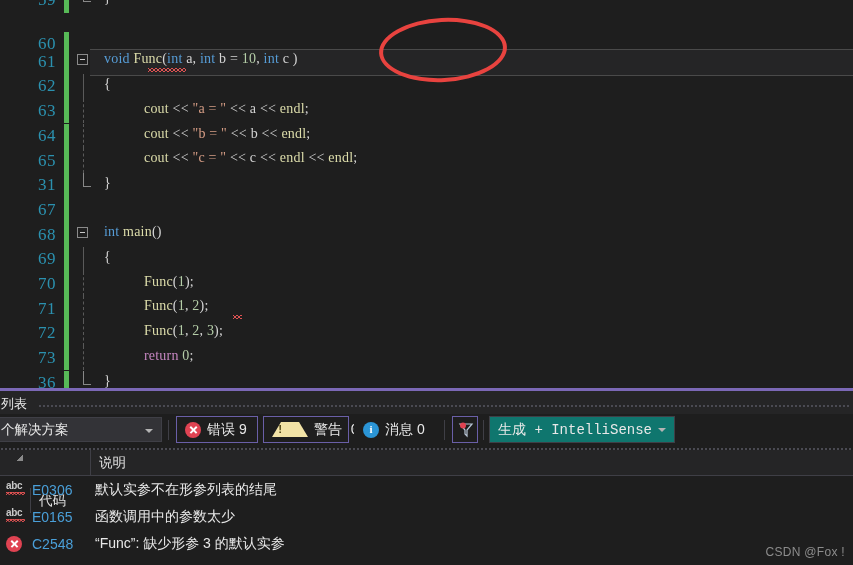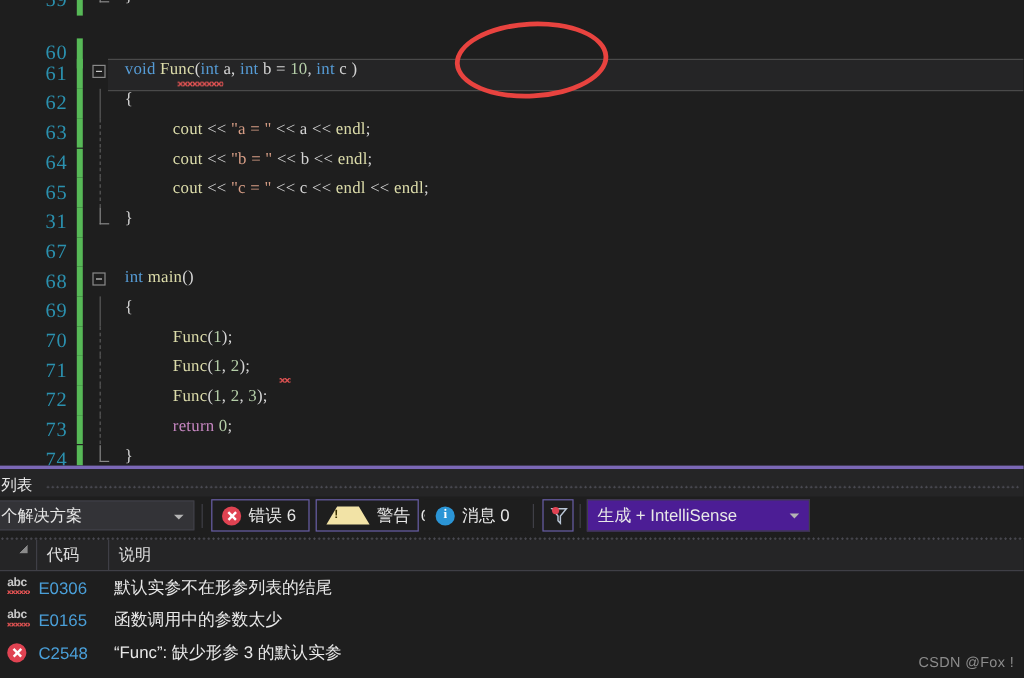--- a/index.html
+++ b/index.html
@@ -286,25 +286,26 @@
   }
   .filter-ico {
     position: absolute;
     left: 4px; top: 4px;
     width: 18px; height: 18px;
   }
   .pt-combo {
     position: absolute;
     top: 2px;
     height: 27px;
-    background: #4c1d95;
+    background: #0f766e;
     border: 1px solid #3f3f46;
     box-sizing: border-box;
     display: flex;
     align-items: center;
+    font-family: Liberation Mono, monospace;
   }
   .pt-combo .cb-text {
     padding-left: 8px;
     font-size: 14px;
     color: #e8e8e8;
   }
   .panel-dotline {
     position: absolute;
     left: 0; top: 59px;
     width: 853px; height: 3px;
@@ -417,21 +418,21 @@
         <div class="code-row" style="top: 123.5px; position: absolute; left: 0px; width: 853px;"><div class="gutter-num">64</div><div class="changebar"></div><div class="gutter-gap"></div><div class="fold"><div class="fold-vline dashed"></div></div><div class="code-text" style="position: absolute; left: 144px; top: 2px;"><span class="tk-fn">cout</span><span class="tk-plain"> &lt;&lt; </span><span class="tk-str">"b = "</span><span class="tk-plain"> &lt;&lt; </span><span class="tk-plain">b</span><span class="tk-plain"> &lt;&lt; </span><span class="tk-fn">endl</span><span class="tk-punc">;</span></div></div>
         <div class="code-row" style="top: 148.2px; position: absolute; left: 0px; width: 853px;"><div class="gutter-num">65</div><div class="changebar"></div><div class="gutter-gap"></div><div class="fold"><div class="fold-vline dashed"></div></div><div class="code-text" style="position: absolute; left: 144px; top: 2px;"><span class="tk-fn">cout</span><span class="tk-plain"> &lt;&lt; </span><span class="tk-str">"c = "</span><span class="tk-plain"> &lt;&lt; </span><span class="tk-plain">c</span><span class="tk-plain"> &lt;&lt; </span><span class="tk-fn">endl</span><span class="tk-plain"> &lt;&lt; </span><span class="tk-fn">endl</span><span class="tk-punc">;</span></div></div>
         <div class="code-row" style="top: 172.9px; position: absolute; left: 0px; width: 853px;"><div class="gutter-num">31</div><div class="changebar"></div><div class="gutter-gap"></div><div class="fold"><div class="fold-end"></div></div><div class="code-text" style="position: absolute; left: 104px; top: 2px;"><span class="tk-brace">}</span></div></div>
         <div class="code-row" style="top: 197.6px; position: absolute; left: 0px; width: 853px;"><div class="gutter-num">67</div><div class="changebar"></div><div class="gutter-gap"></div><div class="fold"></div><div class="code-text" style="position: absolute; left: 104px; top: 2px;"></div></div>
         <div class="code-row" style="top: 222.3px; position: absolute; left: 0px; width: 853px;"><div class="gutter-num">68</div><div class="changebar"></div><div class="gutter-gap"></div><div class="fold"><div class="fold-box"></div></div><div class="code-text" style="position: absolute; left: 104px; top: 2px;"><span class="tk-kw">int</span><span class="tk-plain"> </span><span class="tk-fn">main</span><span class="tk-punc">()</span></div></div>
         <div class="code-row" style="top: 247px; position: absolute; left: 0px; width: 853px;"><div class="gutter-num">69</div><div class="changebar"></div><div class="gutter-gap"></div><div class="fold"><div class="fold-vline"></div></div><div class="code-text" style="position: absolute; left: 104px; top: 2px;"><span class="tk-brace">{</span></div></div>
         <div class="code-row" style="top: 271.7px; position: absolute; left: 0px; width: 853px;"><div class="gutter-num">70</div><div class="changebar"></div><div class="gutter-gap"></div><div class="fold"><div class="fold-vline dashed"></div></div><div class="code-text" style="position: absolute; left: 144px; top: 2px;"><span class="tk-fn">Func</span><span class="tk-punc">(</span><span class="tk-num">1</span><span class="tk-punc">)</span><span class="tk-punc">;</span></div></div>
         <div class="code-row" style="top: 296.4px; position: absolute; left: 0px; width: 853px;"><div class="gutter-num">71</div><div class="changebar"></div><div class="gutter-gap"></div><div class="fold"><div class="fold-vline dashed"></div></div><div class="code-text" style="position: absolute; left: 144px; top: 2px;"><span class="tk-fn">Func</span><span class="tk-punc">(</span><span class="tk-num">1</span><span class="tk-plain">, </span><span class="tk-num">2</span><span class="tk-punc">)</span><span class="tk-punc">;</span></div></div>
         <div class="code-row" style="top: 321.1px; position: absolute; left: 0px; width: 853px;"><div class="gutter-num">72</div><div class="changebar"></div><div class="gutter-gap"></div><div class="fold"><div class="fold-vline dashed"></div></div><div class="code-text" style="position: absolute; left: 144px; top: 2px;"><span class="tk-fn">Func</span><span class="tk-punc">(</span><span class="tk-num">1</span><span class="tk-plain">, </span><span class="tk-num">2</span><span class="tk-plain">, </span><span class="tk-num">3</span><span class="tk-punc">)</span><span class="tk-punc">;</span></div></div>
         <div class="code-row" style="top: 345.8px; position: absolute; left: 0px; width: 853px;"><div class="gutter-num">73</div><div class="changebar"></div><div class="gutter-gap"></div><div class="fold"><div class="fold-vline dashed"></div></div><div class="code-text" style="position: absolute; left: 144px; top: 2px;"><span class="tk-ctrl">return</span><span class="tk-plain"> </span><span class="tk-num">0</span><span class="tk-punc">;</span></div></div>
-        <div class="code-row" style="top: 370.5px; position: absolute; left: 0px; width: 853px;"><div class="gutter-num">74</div><div class="changebar"></div><div class="gutter-gap"></div><div class="fold"><div class="fold-end"></div></div><div class="code-text" style="position: absolute; left: 104px; top: 2px;"><span class="tk-brace">}</span></div></div>
+        <div class="code-row" style="top: 370.5px; position: absolute; left: 0px; width: 853px;"><div class="gutter-num">36</div><div class="changebar"></div><div class="gutter-gap"></div><div class="fold"><div class="fold-end"></div></div><div class="code-text" style="position: absolute; left: 104px; top: 2px;"><span class="tk-brace">}</span></div></div>
         <div class="squiggle" style="left: 148px; top: 68.4px; width: 38px;"></div>
         <div class="squiggle" style="left: 233px; top: 315.4px; width: 9px;"></div>
       </div>
 
     <div class="ellipse" style="left:379px; top:18px; width:120px; height:56px; transform:rotate(-3deg);"></div>
   </div>
 
   <div id="panel">
 
     <div class="panel-accent"></div>
@@ -445,21 +446,21 @@
 
       <div class="pt-dropdown">
         <span class="dd-text">个解决方案</span>
         <span class="dd-caret"></span>
       </div>
 
       <div class="pt-sep" style="left:168px;"></div>
 
       <div class="pt-btn" style="left:176px; width:82px;">
         <span class="ico-err"></span>
-        <span class="lbl">错误 6</span>
+        <span class="lbl">错误 9</span>
       </div>
 
       <div class="pt-btn" style="left:263px; width:86px;font-family:Liberation Mono, monospace;">
         <span class="ico-warn"></span>
         <span class="lbl">警告 0</span>
       </div>
 
       <div class="pt-btn" style="left:354px; width:86px; border-color:transparent;">
         <span class="ico-info"></span>
         <span class="lbl">消息 0</span>
@@ -479,21 +480,21 @@
       <div class="pt-combo" style="left:489px; width:186px;">
         <span class="cb-text">生成 + IntelliSense</span>
         <span class="dd-caret"></span>
       </div>
     </div>
 
     <div class="panel-dotline"></div>
 
     <div class="grid-head">
       <div class="gh-corner"></div>
-      <div class="gh-cell" style="left:30px; width:60px;">代码</div>
+      <div class="gh-cell" style="left:30px; width:60px;margin-top:38px;">代码</div>
       <div class="gh-cell" style="left:90px; width:300px;">说明</div>
     </div>
 
     <div id="grid-rows">
         <div class="grid-row" style="top: 88px;">
           <div class="row-ico">
             <div class="abc-ico">
               <span class="abc-text">abc</span>
               <span class="abc-wave"></span>
             </div>

